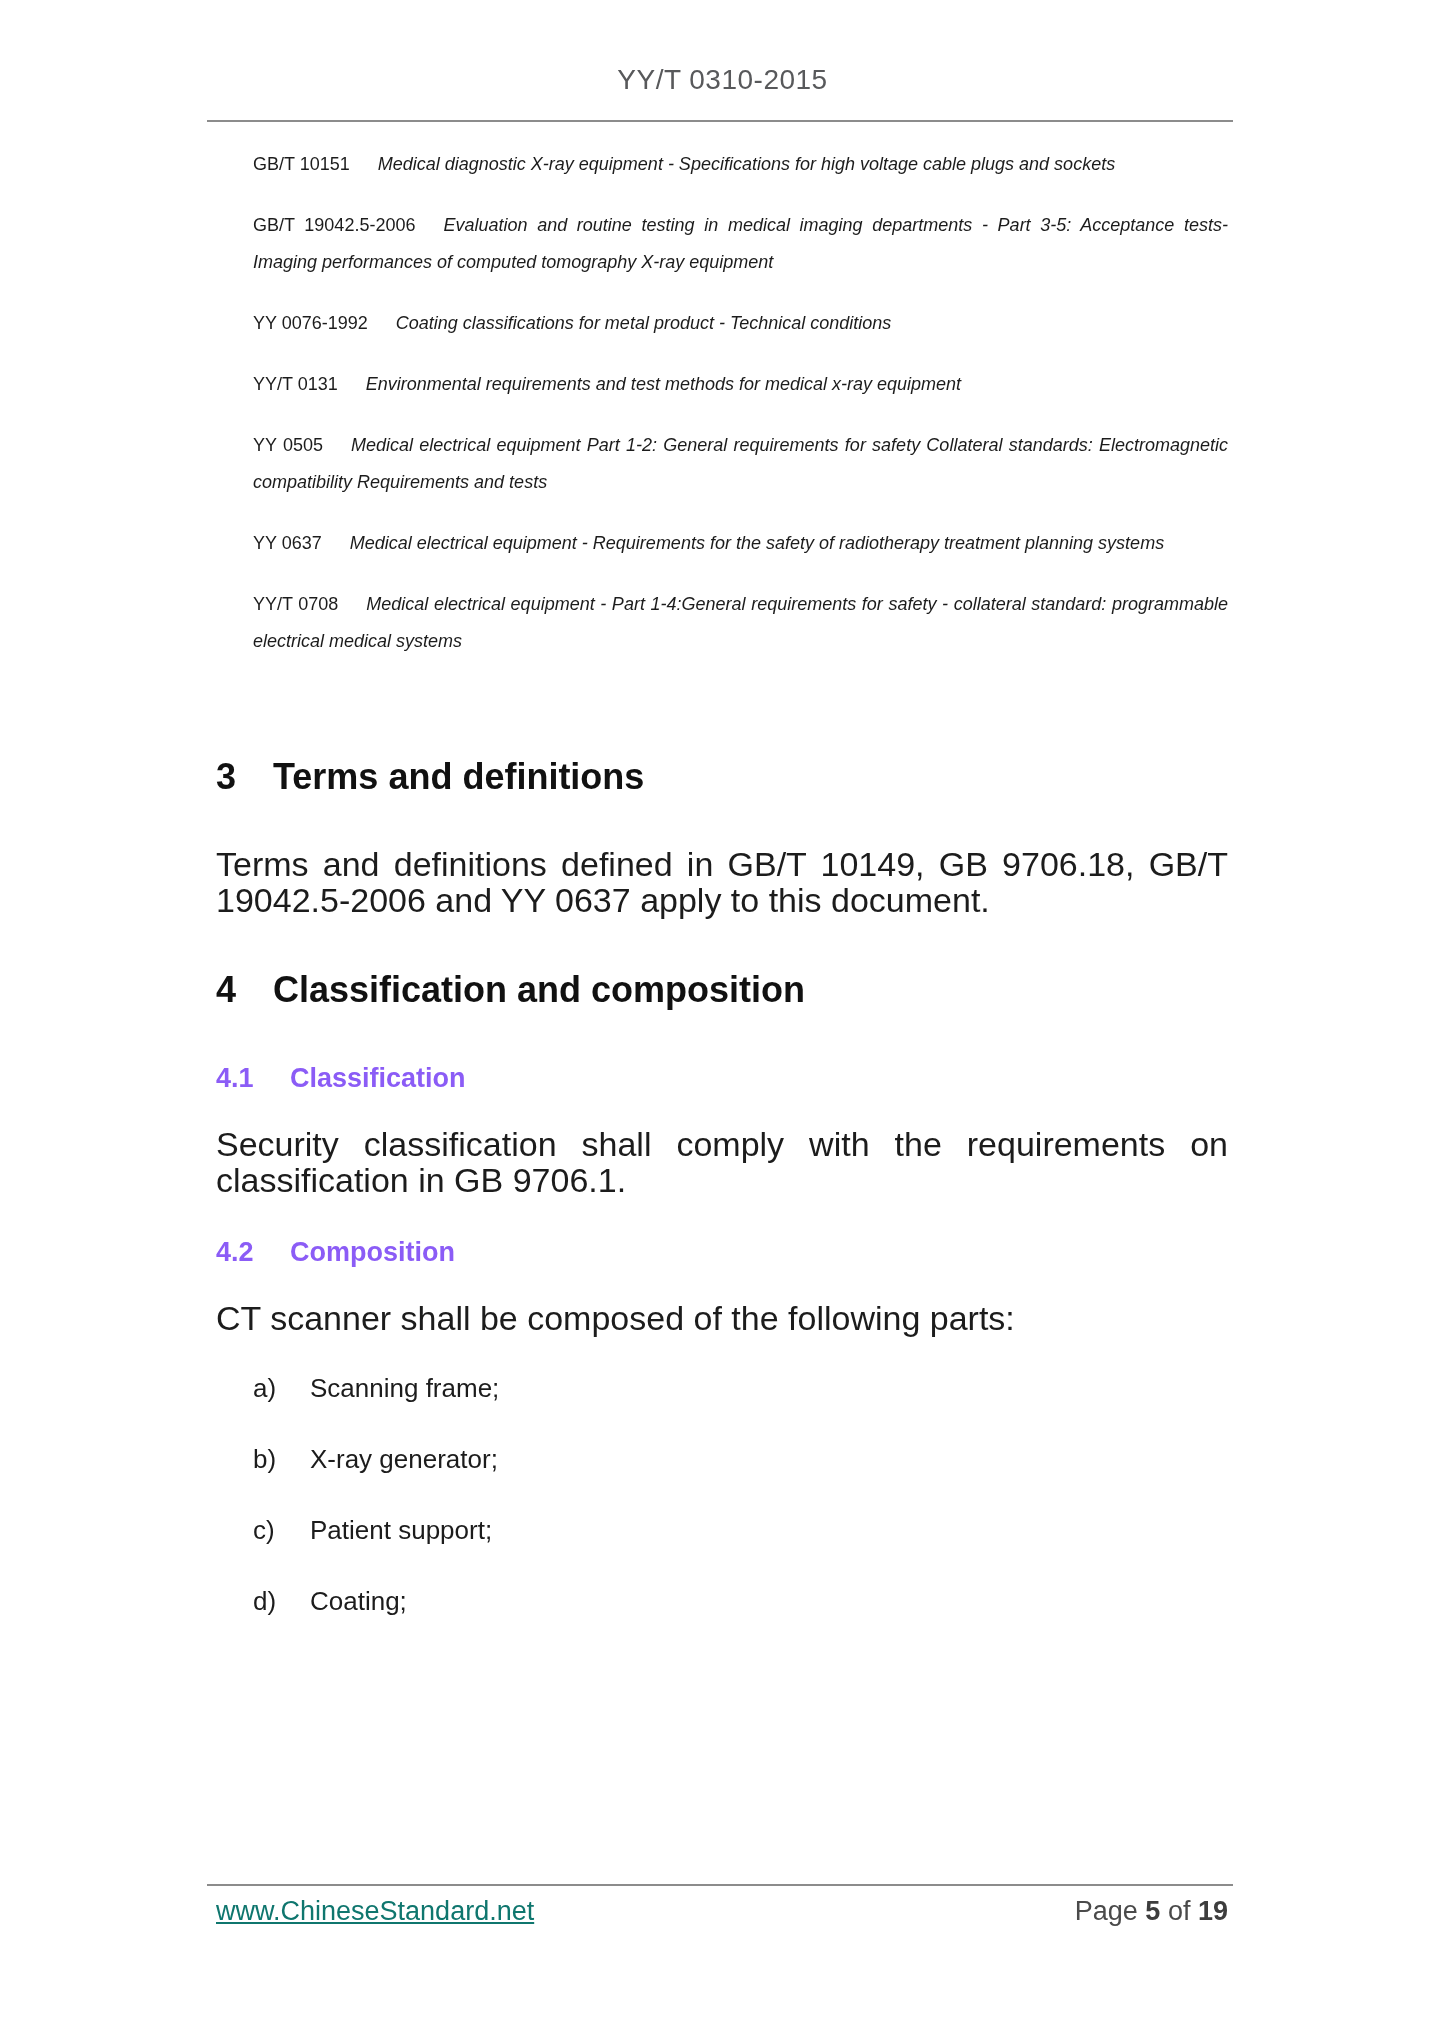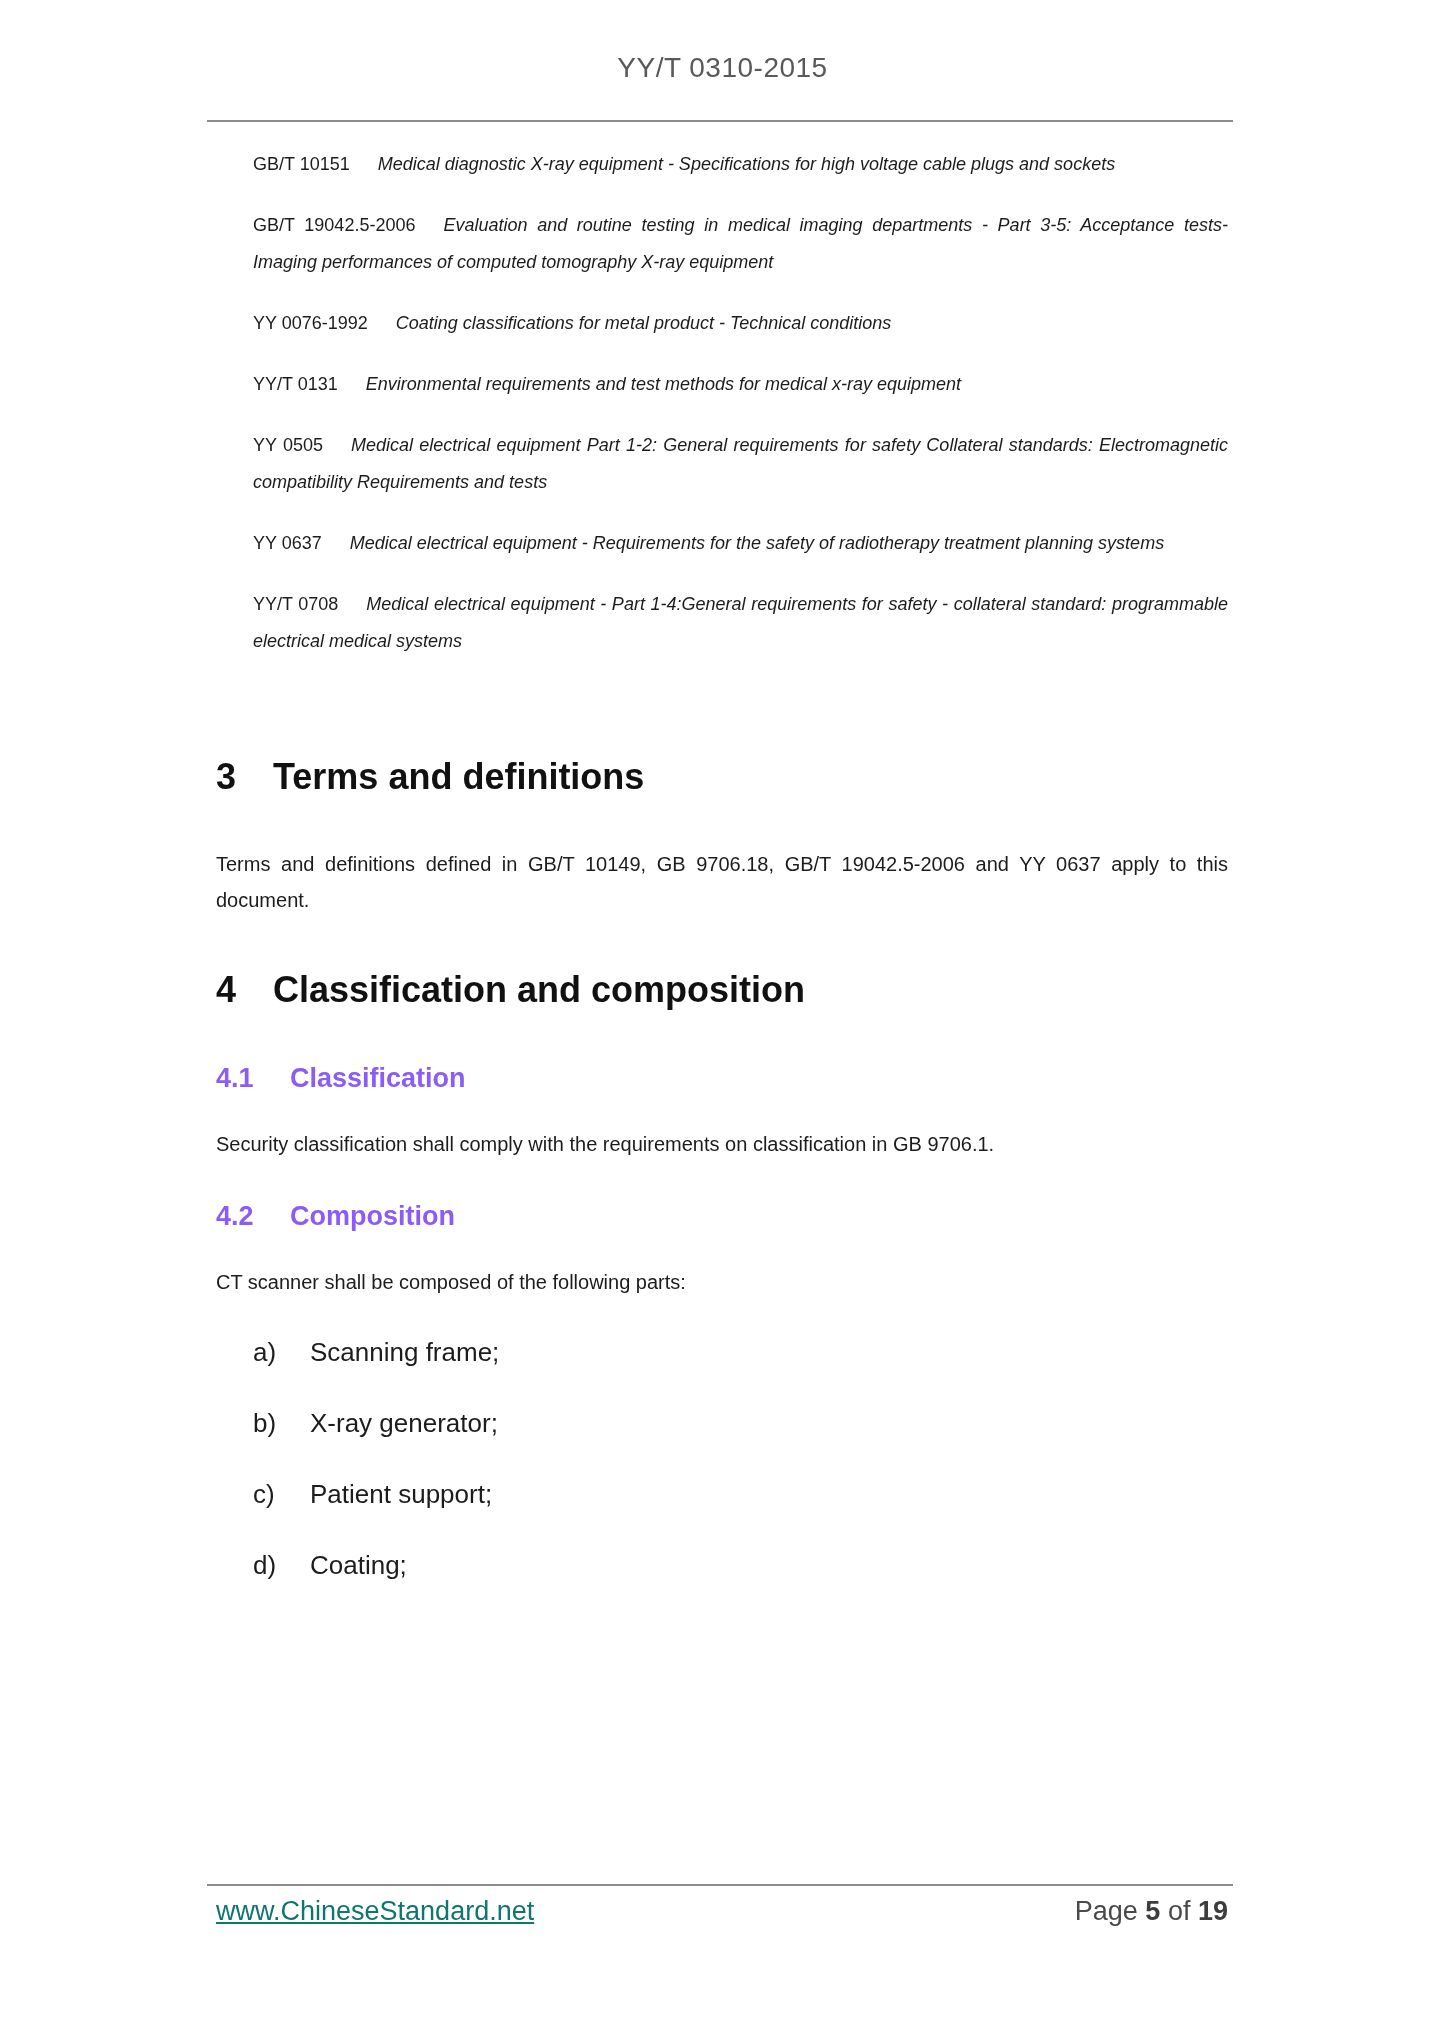--- a/index.html
+++ b/index.html
@@ -7,21 +7,21 @@
     position: relative;
     width: 1445px;
     height: 2044px;
     background: #ffffff;
     font-family: "Liberation Sans", "DejaVu Sans", sans-serif;
     color: #1c1c1c;
     overflow: hidden;
   }
   .running-header {
     position: absolute;
-    top: 52px; left: 0; right: 0;
+    top: 64px; left: 0; right: 0;
     text-align: center;
     font-size: 28px;
     color: #58595b;
     letter-spacing: 0.5px;
   }
   .rule {
     position: absolute;
     left: 207px; right: 212px;
     border-top: 2px solid #8c8c8c;
     height: 0;
@@ -58,21 +58,21 @@
     margin: 0;
     font-size: 27px;
     line-height: 36px;
     font-weight: bold;
     color: #8b5cf6;
   }
   h3.sec42 { margin-top: 36px; }
   h3 { margin-bottom: 30px; }
   .h3-num { display: inline-block; min-width: 74px; }
   .body-p {
-    font-size: 20px;
+    font-size: 34px;
     line-height: 36px;
     text-align: justify;
   }
   .list { margin-top: 34px; }
   .list-item {
     padding-left: 37px;
     font-size: 26px;
     line-height: 36px;
     margin-bottom: 35px;
   }

